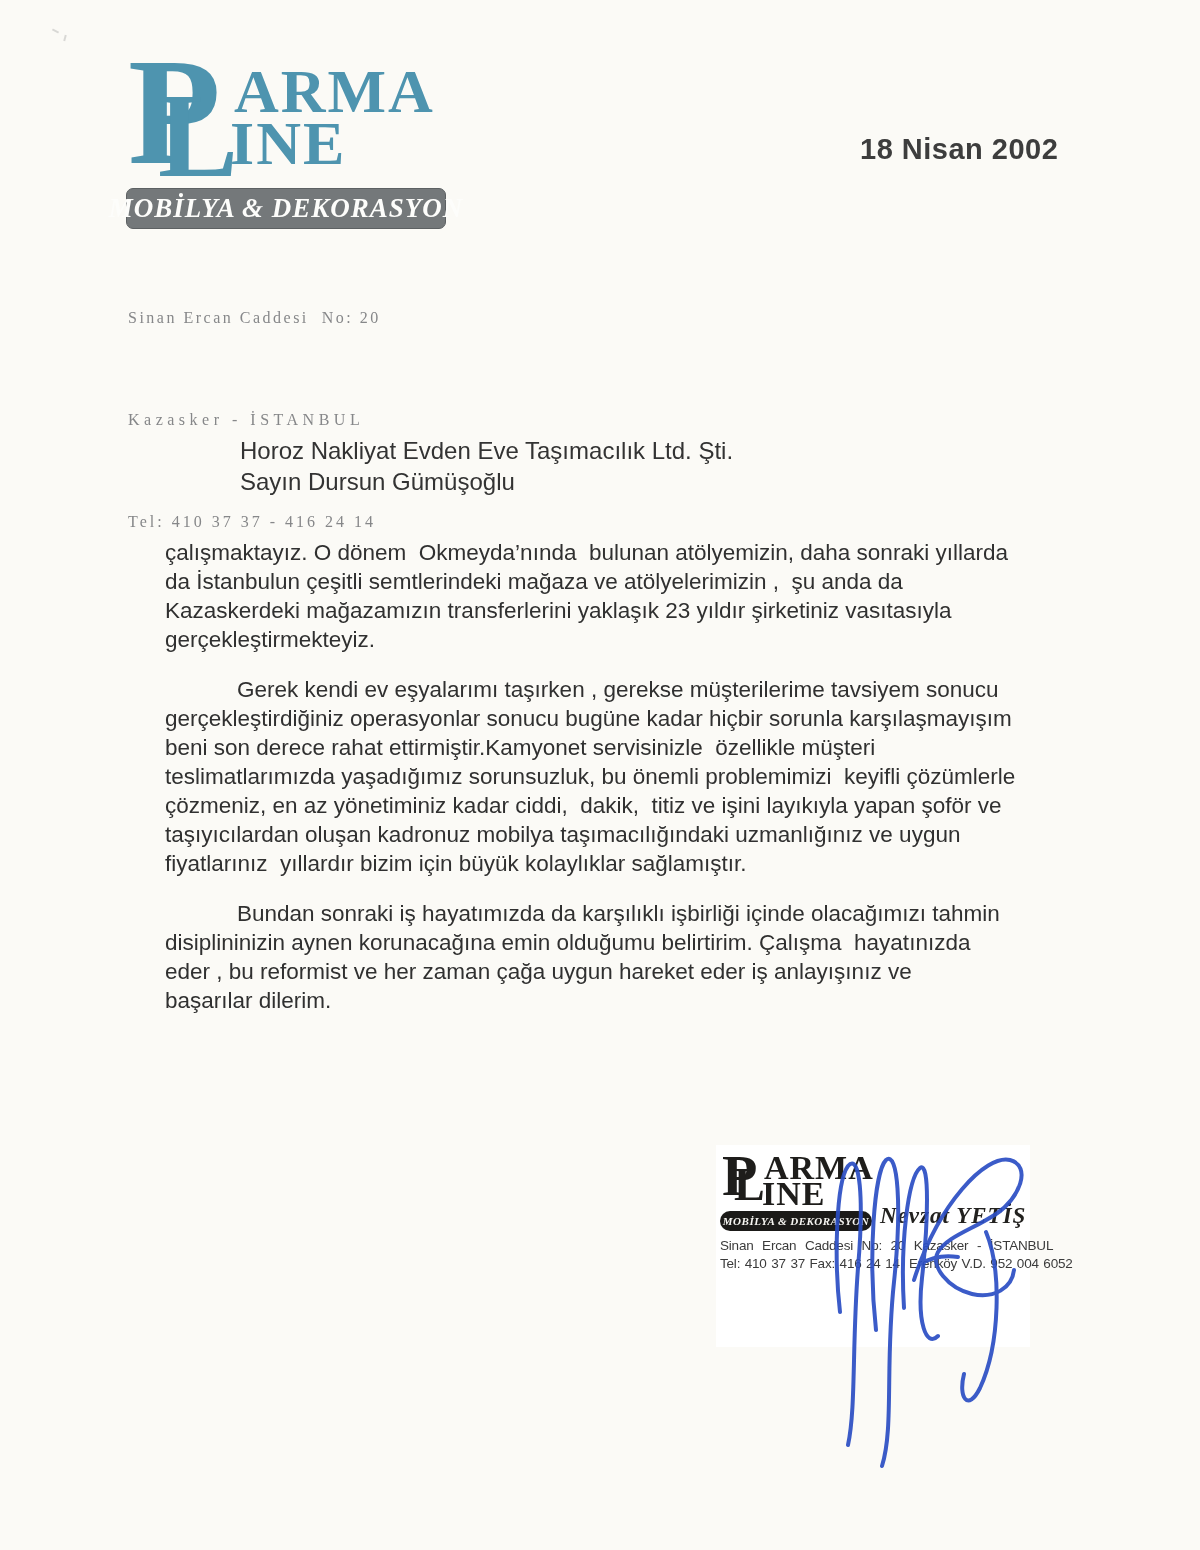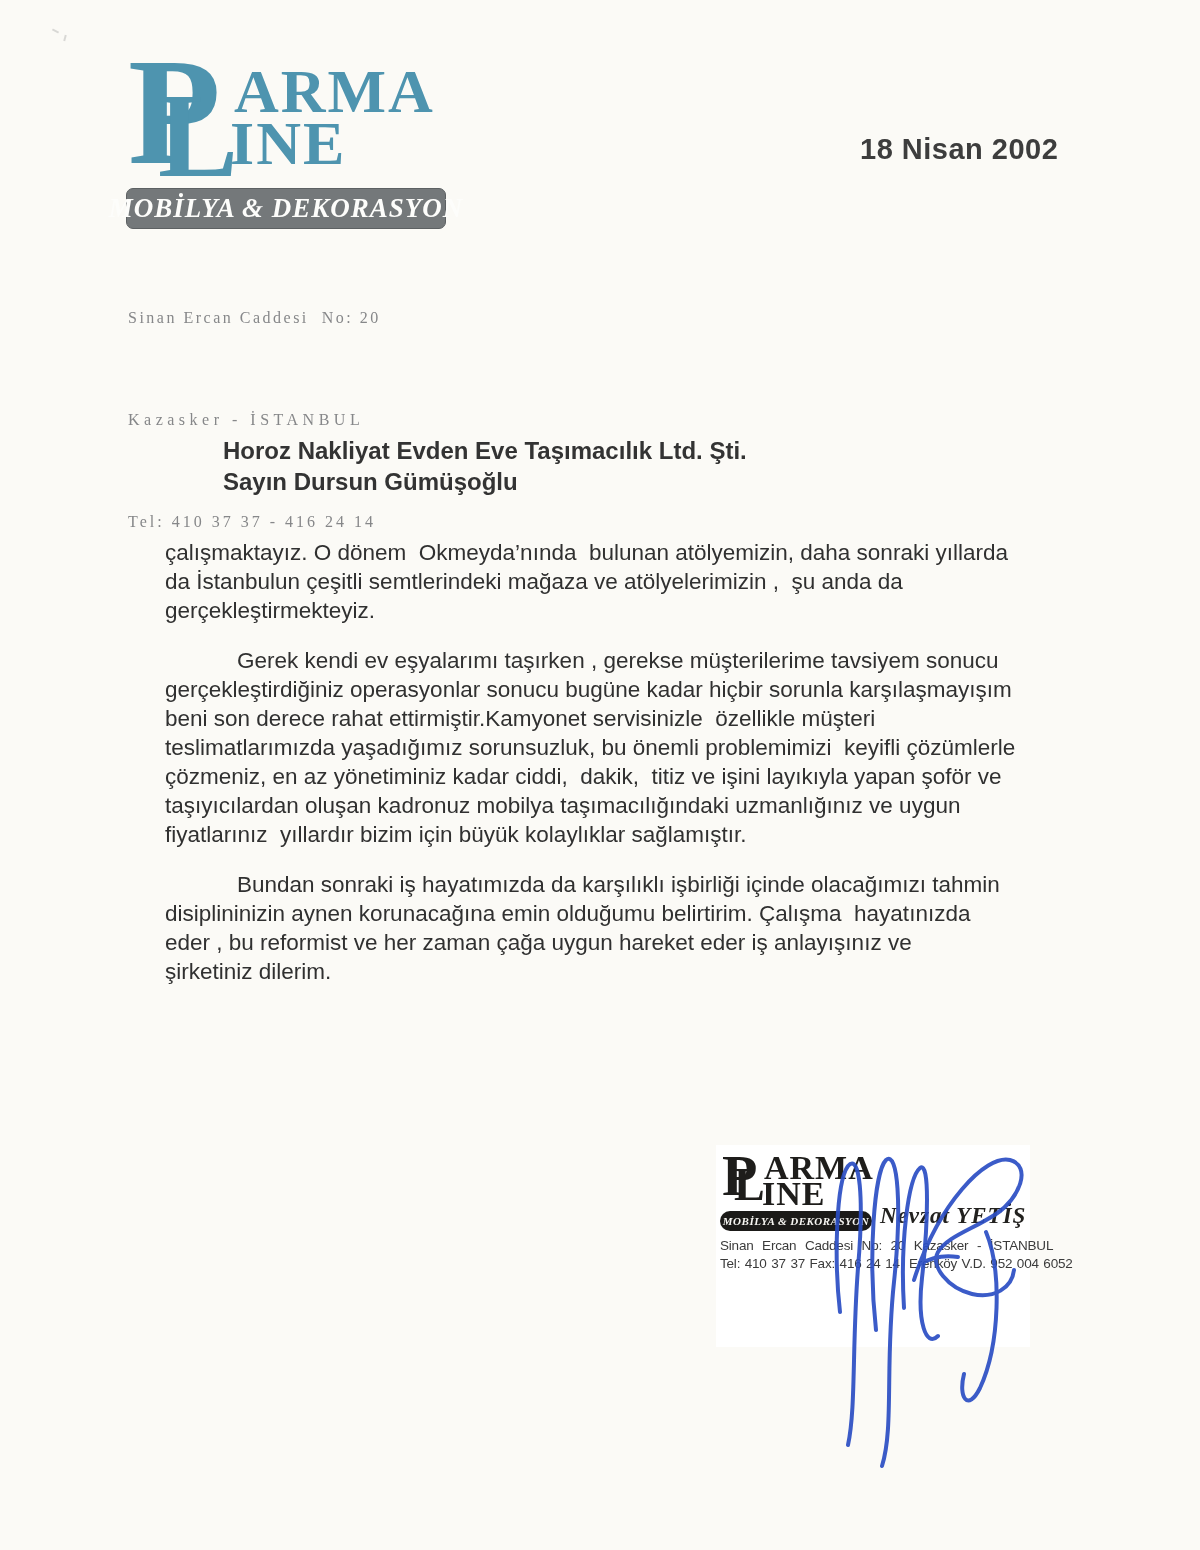--- a/index.html
+++ b/index.html
@@ -39,22 +39,22 @@
   .lh-address .a1{letter-spacing:2.5px;display:block;}
   .lh-address .a2{letter-spacing:4.5px;display:block;}
   .lh-address .a3{letter-spacing:3px;display:block;}
 
   .date{
     position:absolute;left:860px;top:133px;
     font-size:29px;font-weight:bold;color:#3d3d3d;letter-spacing:0.5px;
   }
 
   .recipient{
-    position:absolute;left:223px;top:435px;
-    font-size:24px;line-height:31px;color:#333;font-weight:bold;
+    position:absolute;left:240px;top:435px;
+    font-size:24px;line-height:31px;color:#333;
   }
   .recipient span{display:block;white-space:pre;}
 
   .body-text{
     position:absolute;left:165px;top:538px;width:910px;
     font-size:22.5px;line-height:29px;color:#303030;
   }
   .body-text p{margin:0 0 21px 0;}
   .body-text .line{display:block;white-space:pre;}
   .body-text .line.first{padding-left:72px;}
@@ -136,36 +136,37 @@
 
   <div class="recipient">
     <span>Horoz Nakliyat Evden Eve Taşımacılık Ltd. Şti.</span>
     <span>Sayın Dursun Gümüşoğlu</span>
   </div>
 
   <div class="body-text">
     <p>
       <span class="line">çalışmaktayız. O dönem  Okmeyda’nında  bulunan atölyemizin, daha sonraki yıllarda</span>
       <span class="line">da İstanbulun çeşitli semtlerindeki mağaza ve atölyelerimizin ,  şu anda da</span>
+      <span class="line">Kazaskerdeki mağazamızın transferlerini yaklaşık 23 yıldır şirketiniz vasıtasıyla</span>
       <span class="line">gerçekleştirmekteyiz.</span>
     </p>
     <p>
       <span class="line first">Gerek kendi ev eşyalarımı taşırken , gerekse müşterilerime tavsiyem sonucu</span>
       <span class="line">gerçekleştirdiğiniz operasyonlar sonucu bugüne kadar hiçbir sorunla karşılaşmayışım</span>
       <span class="line">beni son derece rahat ettirmiştir.Kamyonet servisinizle  özellikle müşteri</span>
       <span class="line">teslimatlarımızda yaşadığımız sorunsuzluk, bu önemli problemimizi  keyifli çözümlerle</span>
       <span class="line">çözmeniz, en az yönetiminiz kadar ciddi,  dakik,  titiz ve işini layıkıyla yapan şoför ve</span>
       <span class="line">taşıyıcılardan oluşan kadronuz mobilya taşımacılığındaki uzmanlığınız ve uygun</span>
       <span class="line">fiyatlarınız  yıllardır bizim için büyük kolaylıklar sağlamıştır.</span>
     </p>
     <p>
       <span class="line first">Bundan sonraki iş hayatımızda da karşılıklı işbirliği içinde olacağımızı tahmin</span>
       <span class="line">disiplininizin aynen korunacağına emin olduğumu belirtirim. Çalışma  hayatınızda</span>
       <span class="line">eder , bu reformist ve her zaman çağa uygun hareket eder iş anlayışınız ve</span>
-      <span class="line">şirketiniz dilerim.</span>
+      <span class="line">başarılar dilerim.</span>
     </p>
   </div>
 
   <div class="sig-name">Nevzat Yetiş</div>
 
   <div class="stamp">
     <div class="stamp-logo">
       <span class="lg-p">P</span>
       <span class="lg-l">L</span>
       <span class="lg-arma">ARMA</span>

